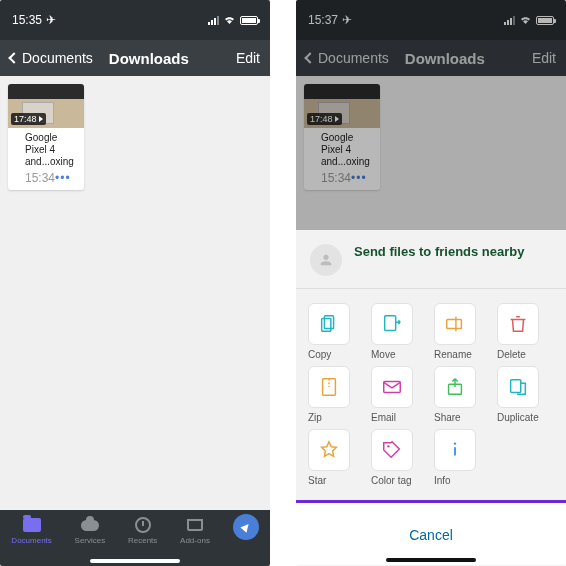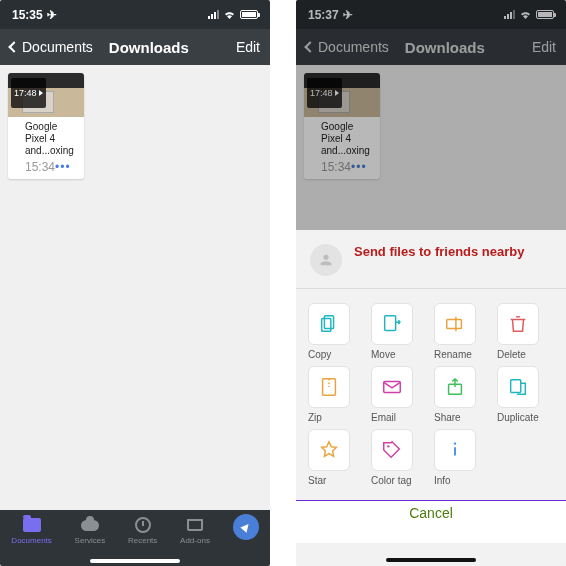--- a/index.html
+++ b/index.html
@@ -1,36 +1,36 @@
 <!DOCTYPE html>
 <html><head>
 <meta charset="utf-8">
 <style>
 * { box-sizing: border-box; margin: 0; padding: 0; font-family: -apple-system, Helvetica, Arial, sans-serif; }
 body { background: #fff; width: 566px; height: 566px; display: flex; gap: 26px; }
 .phone { width: 270px; height: 566px; background: #f0f0f0; position: relative; overflow: hidden; border-radius: 2px; }
-.status-bar { height: 29px; background: #2a2f33; color: #fff; display: flex; align-items: center; justify-content: space-between; padding: 0 12px; font-size: 12px; font-weight: 700; }
+.status-bar { height: 40px; background: #2a2f33; color: #fff; display: flex; align-items: center; justify-content: space-between; padding: 0 12px; font-size: 12px; font-weight: 400; }
 .status-left { display: flex; align-items: center; gap: 4px; }
 .status-right { display: flex; align-items: center; gap: 4px; }
 .sig { display: inline-flex; align-items: flex-end; gap: 1px; }
 .sig i { width: 2px; background: #fff; display: block; }
 .sig i:nth-child(1){height:3px}.sig i:nth-child(2){height:5px}.sig i:nth-child(3){height:7px}.sig i:nth-child(4){height:9px;background:#888}
 .batt { width: 18px; height: 9px; border: 1px solid #fff; border-radius: 2px; position: relative; }
 .batt::after { content:''; position:absolute; right:-3px; top:2px; width:2px; height:4px; background:#fff; border-radius:0 1px 1px 0; }
 .batt i { display:block; width: 14px; height: 5px; background:#fff; margin:1px; }
 .nav-bar { height: 36px; background: #3a3f44; color: #fff; display: flex; align-items: center; padding: 0 10px; font-size: 14px; }
 .nav-back { display: flex; align-items: center; gap: 4px; cursor: pointer; }
 .chev-left { width: 8px; height: 8px; border-left: 2px solid #fff; border-bottom: 2px solid #fff; transform: rotate(45deg); }
 .nav-title { font-weight: 600; margin-left: 16px; font-size: 15px; }
 .nav-edit { margin-left: auto; font-size: 14px; }
 .content { background: #f0f0f0; padding: 8px; height: calc(100% - 60px - 56px); overflow: hidden; }
 .file-card { width: 76px; background: #fff; border-radius: 3px; overflow: hidden; box-shadow: 0 1px 2px rgba(0,0,0,.15); }
 .thumb { width: 76px; height: 44px; background: linear-gradient(#2b2b2b 0 35%, #c9b89a 35% 100%); position: relative; }
 .thumb::before { content:''; position:absolute; left:14px; bottom:4px; width:30px; height:20px; background:#d8d2c8; border:1px solid #aaa; }
-.thumb-badge { position:absolute; left:3px; bottom:9px; background:rgba(0,0,0,.75); color:#fff; font-size:9px; padding:10px 3px; border-radius:2px; display:flex; align-items:center; gap:2px; }
+.thumb-badge { position:absolute; left:3px; bottom:3px; background:rgba(0,0,0,.75); color:#fff; font-size:9px; padding:1px 3px; border-radius:2px; display:flex; align-items:center; gap:2px; }
 .play-ic { width:0;height:0;border-left:4px solid #fff;border-top:3px solid transparent;border-bottom:3px solid transparent; }
 .card-text { padding: 4px 17px 5px; }
 .card-title { font-size: 10px; line-height: 12px; color: #222; }
 .card-meta { display:flex; justify-content:space-between; align-items:center; margin-top:3px; }
 .card-time { font-size: 12px; color: #999; }
 .dots { color:#4a7fd8; font-size:12px; letter-spacing:1px; cursor:pointer; }
 .tab-bar { position:absolute; bottom:0; left:0; right:0; height:56px; background:#2f3438; display:flex; justify-content:space-around; align-items:flex-start; padding-top:6px; }
 .tab-item { display:flex; flex-direction:column; align-items:center; gap:2px; color:#8a8f94; font-size:8px; }
 .tab-item.active { color:#7a6ef0; }
 .tab-ic { width:20px; height:18px; display:flex; align-items:center; justify-content:center; }
@@ -45,28 +45,28 @@
 .compass i { width:0; height:0; border-left:4px solid transparent; border-right:4px solid transparent; border-bottom:8px solid #fff; transform:rotate(40deg); }
 .home-ind { position:absolute; bottom:3px; left:50%; transform:translateX(-50%); width:90px; height:4px; background:#fff; border-radius:3px; }
 
 
 .dimmed { position:absolute; top:0; left:0; right:0; height:230px; background:rgba(0,0,0,.28); pointer-events:none; }
 .phone2 .nav-bar, .phone2 .status-bar { position:relative; z-index:0; }
 .sheet { position:absolute; top:230px; left:0; right:0; bottom:0; background:#f2f2f2; display:flex; flex-direction:column; }
 .share-head { padding: 14px 14px 12px; display:flex; gap:12px; }
 .avatar { width:32px; height:32px; border-radius:50%; background:#e3e3e3; display:flex; align-items:center; justify-content:center; }
 .avatar svg { width:16px; height:16px; fill:#bdbdbd; }
-.share-text h3 { font-size:13px; font-weight:600; color:#b91c1c; margin-bottom:14px; }
+.share-text h3 { font-size:13px; font-weight:600; color:#14532d; margin-bottom:14px; }
 .share-text p { font-size:10px; color:#888; line-height:13px; }
 .divider { height:1px; background:#ddd; }
 .action-grid { display:grid; grid-template-columns:repeat(4,1fr); gap:6px 6px; padding:14px 12px; }
 .action { display:flex; flex-direction:column; align-items:flex-start; gap:4px; }
 .action-box { width:42px; height:42px; background:#fff; border:1px solid #e2e2e2; border-radius:6px; display:flex; align-items:center; justify-content:center; cursor:pointer; }
 .action-label { font-size:10px; color:#555; }
-.cancel { text-align:center; padding:4px 0 22px; color:#4d7c0f; font-size:14px; background:#fff; border-top:1px solid #6d28d9; cursor:pointer; }
+.cancel { text-align:center; padding:24px 0 22px; color:#0369a1; font-size:14px; background:#fff; border-top:3px solid #6d28d9; cursor:pointer; }
 .home-ind2 { position:absolute; bottom:4px; left:50%; transform:translateX(-50%); width:90px; height:4px; background:#111; border-radius:3px; }
 .phone2 .nav-back, .phone2 .nav-edit, .phone2 .nav-title { opacity:.8; }
 svg { display:block; }
 </style>
 </head>
 <body>
 
 <div class="phone">
   <div class="status-bar">
     <div class="status-left">

